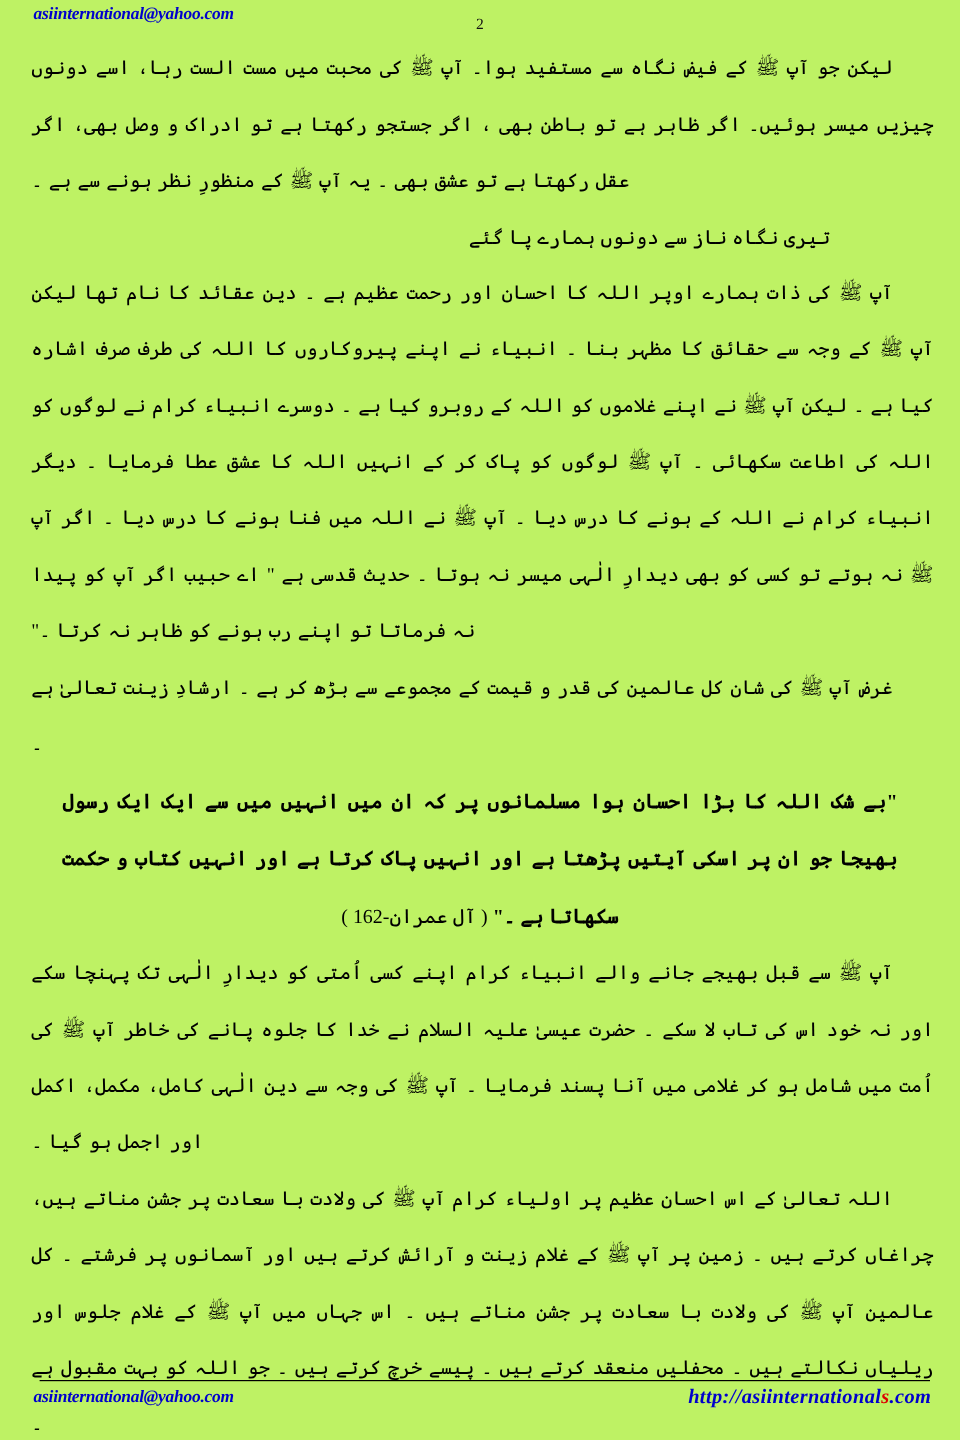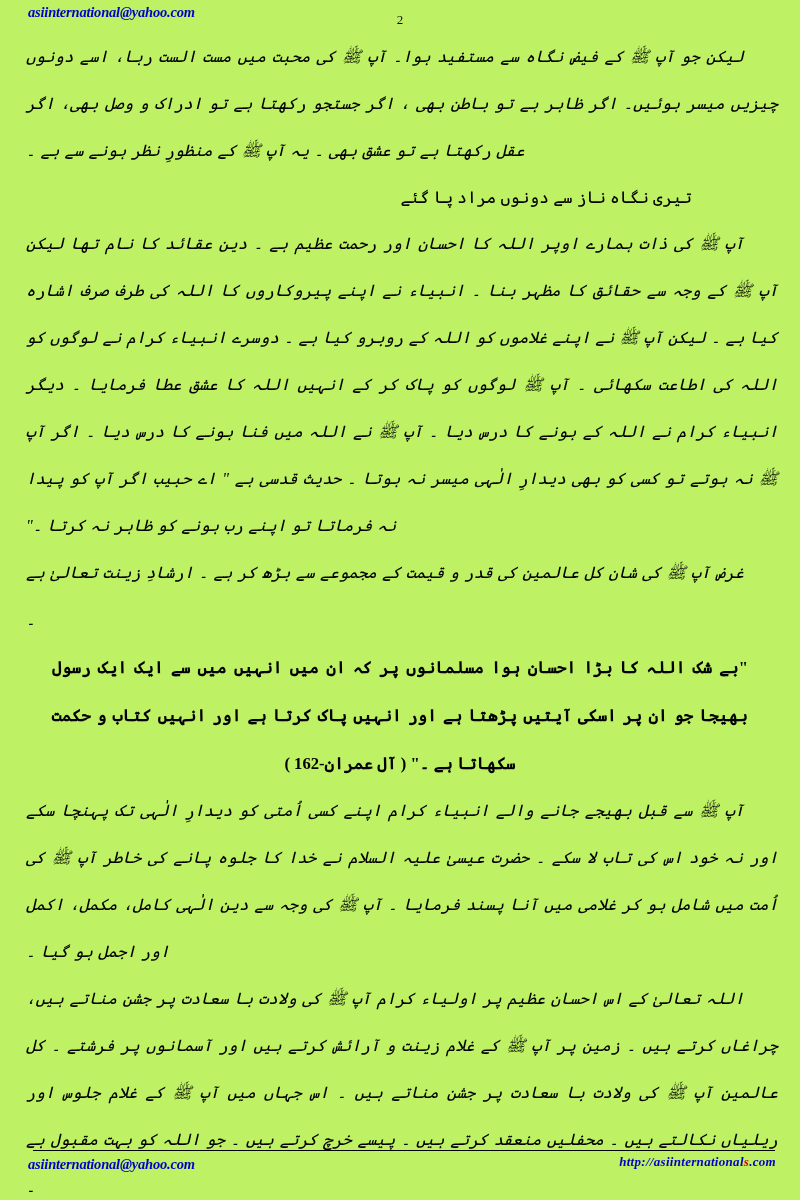--- a/index.html
+++ b/index.html
@@ -65,21 +65,20 @@
     font-size: 16.2px;
     line-height: 47px;
     color: #000000;
     margin: 0 0 0 0;
     text-align: justify;
     text-align-last: left;
     word-spacing: 1px;
   }
   .para.indent {
     text-indent: 34px;
-    font-style: italic;
   }
 
   
   .verse-line {
     font-family: "Liberation Serif", "DejaVu Serif", serif;
     font-size: 16.6px;
     line-height: 46px;
     color: #000000;
     display: flex;
     flex-direction: row;
@@ -99,21 +98,21 @@
     font-weight: bold;
     font-size: 16.6px;
     line-height: 48px;
     color: #000000;
     text-align: justify;
     text-align-last: center;
     padding-right: 30px;
     padding-left: 26px;
   }
   .quote-ref {
-    font-weight: bold;
+    font-weight: normal;
     white-space: nowrap;
   }
 
   
   .page-footer {
     position: absolute;
     left: 0;
     bottom: 0;
     width: 800px;
     height: 64px;
@@ -139,21 +138,21 @@
     white-space: nowrap;
     letter-spacing: -0.2px;
   }
   .footer-url {
     position: absolute;
     right: 24px;
     top: 18px;
     font-family: "Liberation Serif", "DejaVu Serif", serif;
     font-style: italic;
     font-weight: bold;
-    font-size: 13px;
+    font-size: 17px;
     color: #0000CC;
     white-space: nowrap;
     letter-spacing: 0.3px;
   }
   .footer-url .accent-s { color: #DD0000; }
 </style>
 </head>
 <body>
 
 <div class="page">
@@ -161,21 +160,21 @@
   <div class="page-header">
     <div class="header-email">asiinternational@yahoo.com</div>
     <div class="header-pageno">2</div>
   </div>
 
   <div class="body-area">
 
     <p class="para indent">لیکن جو آپ ﷺ کے فیض نگاہ سے مستفید ہوا۔ آپ ﷺ کی محبت میں مست الست رہا، اسے دونوں چیزیں میسر ہوئیں۔ اگر ظاہر ہے تو باطن بھی ، اگر جستجو رکھتا ہے تو ادراک و وصل بھی، اگر عقل رکھتا ہے تو عشق بھی ۔ یہ آپ ﷺ کے منظورِ نظر ہونے سے ہے ۔</p>
 
     <div class="verse-line">
-      <span class="verse-hemistich-1">تیری نگاہ ناز سے دونوں مراد پا گئے</span>
+      <span class="verse-hemistich-1">تیری نگاہ ناز سے دونوں ہمارے پا گئے</span>
     </div>
 
     <p class="para indent">آپ ﷺ کی ذات ہمارے اوپر اللہ کا احسان اور رحمت عظیم ہے ۔ دین عقائد کا نام تھا لیکن آپ ﷺ کے وجہ سے حقائق کا مظہر بنا ۔ انبیاء نے اپنے پیروکاروں کا اللہ کی طرف صرف اشارہ کیا ہے ۔ لیکن آپ ﷺ نے اپنے غلاموں کو اللہ کے روبرو کیا ہے ۔ دوسرے انبیاء کرام نے لوگوں کو اللہ کی اطاعت سکھائی ۔ آپ ﷺ لوگوں کو پاک کر کے انہیں اللہ کا عشق عطا فرمایا ۔ دیگر انبیاء کرام نے اللہ کے ہونے کا درس دیا ۔ آپ ﷺ نے اللہ میں فنا ہونے کا درس دیا ۔ اگر آپ ﷺ نہ ہوتے تو کسی کو بھی دیدارِ الٰہی میسر نہ ہوتا ۔ حدیث قدسی ہے " اے حبیب اگر آپ کو پیدا نہ فرماتا تو اپنے رب ہونے کو ظاہر نہ کرتا ۔"</p>
 
     <p class="para indent">غرض آپ ﷺ کی شان کل عالمین کی قدر و قیمت کے مجموعے سے بڑھ کر ہے ۔ ارشادِ زینت تعالیٰ ہے ۔</p>
 
     <div class="quote-block">
       <span>"بے شک اللہ کا بڑا احسان ہوا مسلمانوں پر کہ ان میں انہیں میں سے ایک ایک رسول بھیجا جو ان پر اسکی آیتیں پڑھتا ہے اور انہیں پاک کرتا ہے اور انہیں کتاب و حکمت سکھاتا ہے ۔"</span>
       <span class="quote-ref">( آل عمران-162 )</span>
     </div>

